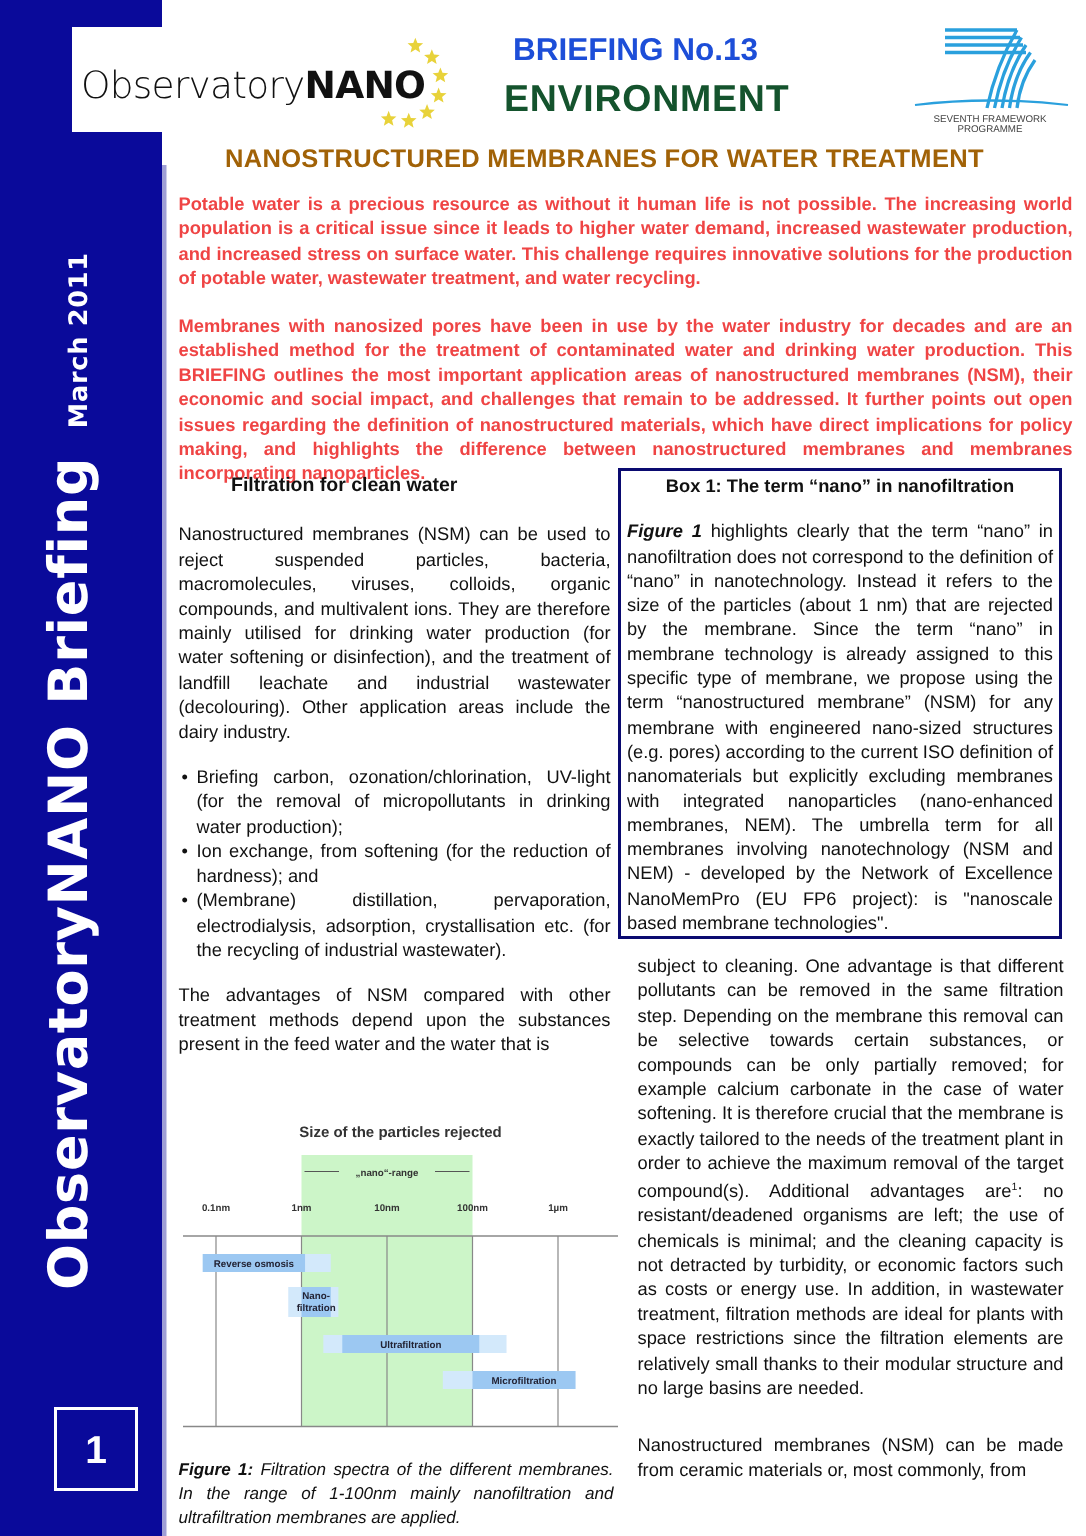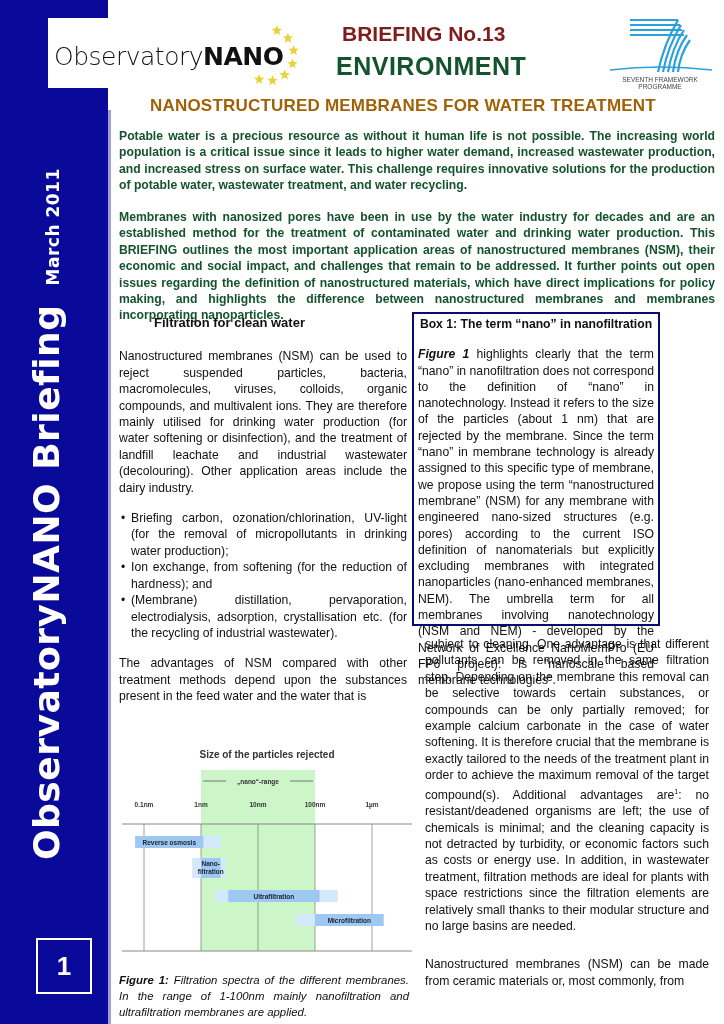--- a/index.html
+++ b/index.html
@@ -28,52 +28,52 @@
     white-space: nowrap; color: #fff; font-weight: bold; font-size: 36px;
     font-family: "DejaVu Sans", sans-serif; letter-spacing: 0.5px;
   }
   .vertical-title .date { font-size: 17px; margin-left: 6px; }
   .page-box {
     position: absolute; left: 36px; top: 938px; width: 52px; height: 52px;
     border: 2px solid #fff; color: #fff; font-weight: bold; font-size: 26px;
     display: flex; align-items: center; justify-content: center;
   }
   .briefing-no {
-    position: absolute; left: 342px; top: 22px; font-size: 21px; font-weight: bold; color: #7f1d1d;
+    position: absolute; left: 342px; top: 22px; font-size: 21px; font-weight: bold; color: #1d4ed8;
   }
   .environment {
     position: absolute; left: 336px; top: 52px; font-size: 25px; font-weight: bold; color: #14532d;
     letter-spacing: 0.5px;
   }
   .fp7 { position: absolute; left: 600px; top: 14px; width: 120px; height: 80px; }
   .fp7-label {
     position: absolute; left: 0; top: 62px; width: 120px; text-align: center;
     font-size: 6.5px; color: #444; line-height: 7px;
   }
   .main-title {
     position: absolute; left: 150px; top: 96px; font-size: 17px; font-weight: bold; color: #a16207;
     letter-spacing: 0.2px;
   }
   .intro {
     position: absolute; left: 119px; width: 596px; font-size: 12.2px; font-weight: bold; line-height: 16.4px;
-    text-align: justify; color: #14532d;
+    text-align: justify; color: #ef4444;
   }
   .intro1 { top: 128px; }
   .intro2 { top: 209px; }
   .col-left {
     position: absolute; left: 119px; top: 315px; width: 288px; font-size: 12.2px; line-height: 16.4px;
     text-align: justify;
   }
   .col-left h3, .col-right h3 { font-size: 13px; margin: 0 0 17px 0; padding-left: 35px; }
   .col-left p { margin: 0 0 14px 0; }
   .col-left ul { margin: 0 0 14px 0; padding-left: 12px; list-style: none; }
   .col-left li { position: relative; text-align: justify; }
   .col-left li::before { content: "•"; position: absolute; left: -10px; }
   .box {
-    position: absolute; left: 412px; top: 312px; width: 248px; height: 314px;
+    position: absolute; left: 412px; top: 312px; width: 296px; height: 314px;
     border: 2px solid #0a0a70; padding: 2px 4px; box-sizing: border-box;
     font-size: 12.2px; line-height: 16.3px; text-align: justify;
   }
   .box h4 { margin: 0 0 14px 0; text-align: center; font-size: 12.2px; }
   .box p { margin: 0; }
   .col-right {
     position: absolute; left: 425px; top: 636px; width: 284px; font-size: 12.2px; line-height: 16.4px;
     text-align: justify;
   }
   .col-right p { margin: 0 0 22px 0; }

